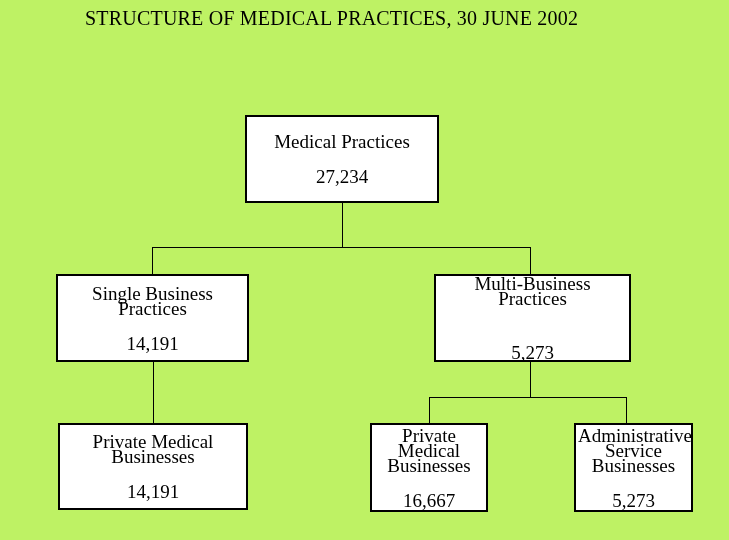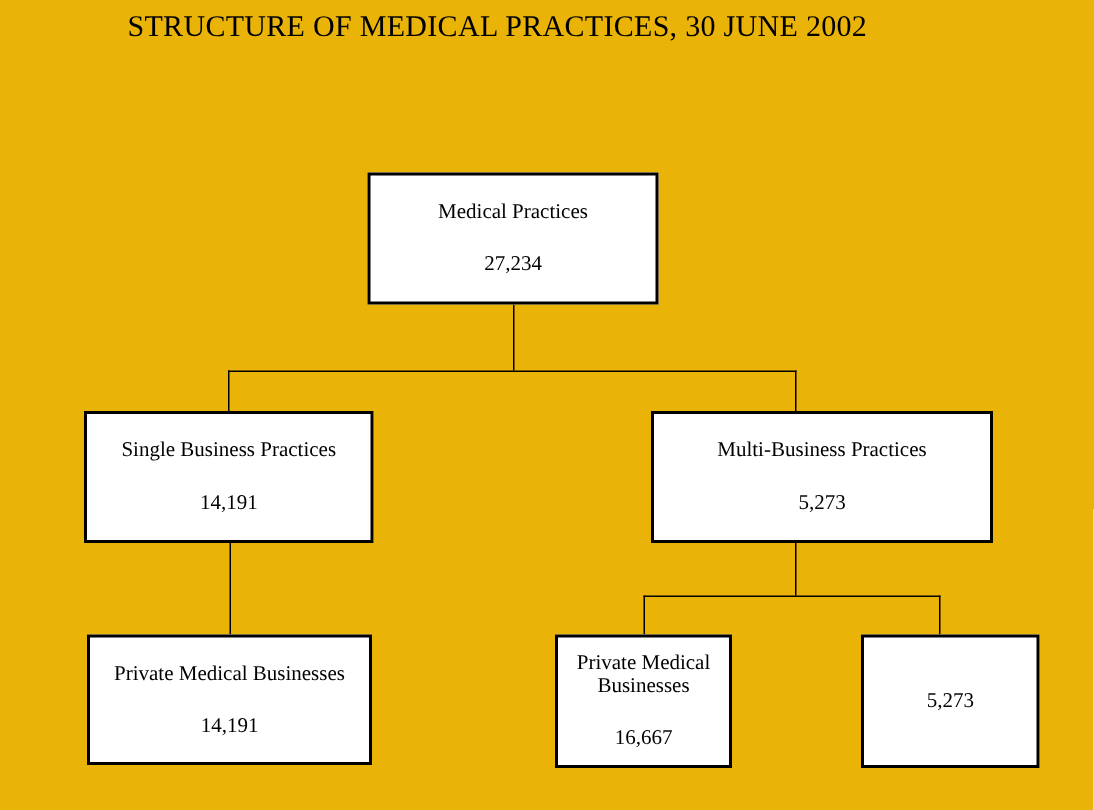--- a/index.html
+++ b/index.html
@@ -4,21 +4,21 @@
 <style>
   html, body {
     margin: 0;
     padding: 0;
     background: #ffffff;
   }
   .canvas {
     position: relative;
     width: 729px;
     height: 540px;
-    background: #eab308;
+    background: #bef264;
     font-family: "Liberation Serif", "DejaVu Serif", serif;
     color: #000000;
     overflow: hidden;
   }
   .chart-title {
     position: absolute;
     left: 85px;
     top: 7px;
     font-size: 20px;
     letter-spacing: 0.2px;
@@ -28,40 +28,40 @@
   .node {
     position: absolute;
     box-sizing: border-box;
     border: 2px solid #000000;
     background: #ffffff;
     display: flex;
     flex-direction: column;
     justify-content: center;
     align-items: center;
     text-align: center;
-    font-size: 14px;
+    font-size: 19px;
     line-height: 15px;
     padding: 0 2px;
     gap: 20px;
   }
   .node .node-label,
   .node .node-value {
     width: 100%;
   }
   .line {
     position: absolute;
     background: #000000;
   }
   .vline { width: 1px; }
   .hline { height: 1px; }
 
   
   .node-root    { left: 245px; top: 115px; width: 194px; height: 88px; }
   .node-single  { left:  56px; top: 274px; width: 193px; height: 88px; }
-  .node-multi   { left: 434px; top: 274px; width: 228px; height: 88px; }
+  .node-multi   { left: 434px; top: 274px; width: 197px; height: 88px; justify-content: space-between; }
   .node-pmb1    { left:  58px; top: 423px; width: 190px; height: 87px; }
   .node-pmb2    { left: 370px; top: 423px; width: 118px; height: 89px; }
   .node-admin   { left: 574px; top: 423px; width: 119px; height: 89px; }
 
   
   .c-root-down      { left: 342px; top: 203px; height: 44px; }
   .c-level2-across  { left: 152px; top: 247px; width: 379px; }
   .c-single-drop    { left: 152px; top: 247px; height: 27px; }
   .c-multi-drop     { left: 530px; top: 247px; height: 27px; }
   .c-single-child   { left: 153px; top: 362px; height: 61px; }
@@ -106,16 +106,17 @@
     <div class="node-label">Private Medical Businesses</div>
     <div class="node-value">14,191</div>
   </div>
 
   <div class="node node-pmb2">
     <div class="node-label">Private Medical Businesses</div>
     <div class="node-value">16,667</div>
   </div>
 
   <div class="node node-admin">
+    <div class="node-label">Administrative Service Businesses</div>
     <div class="node-value">5,273</div>
   </div>
 
 </div>
 
 </body></html>

